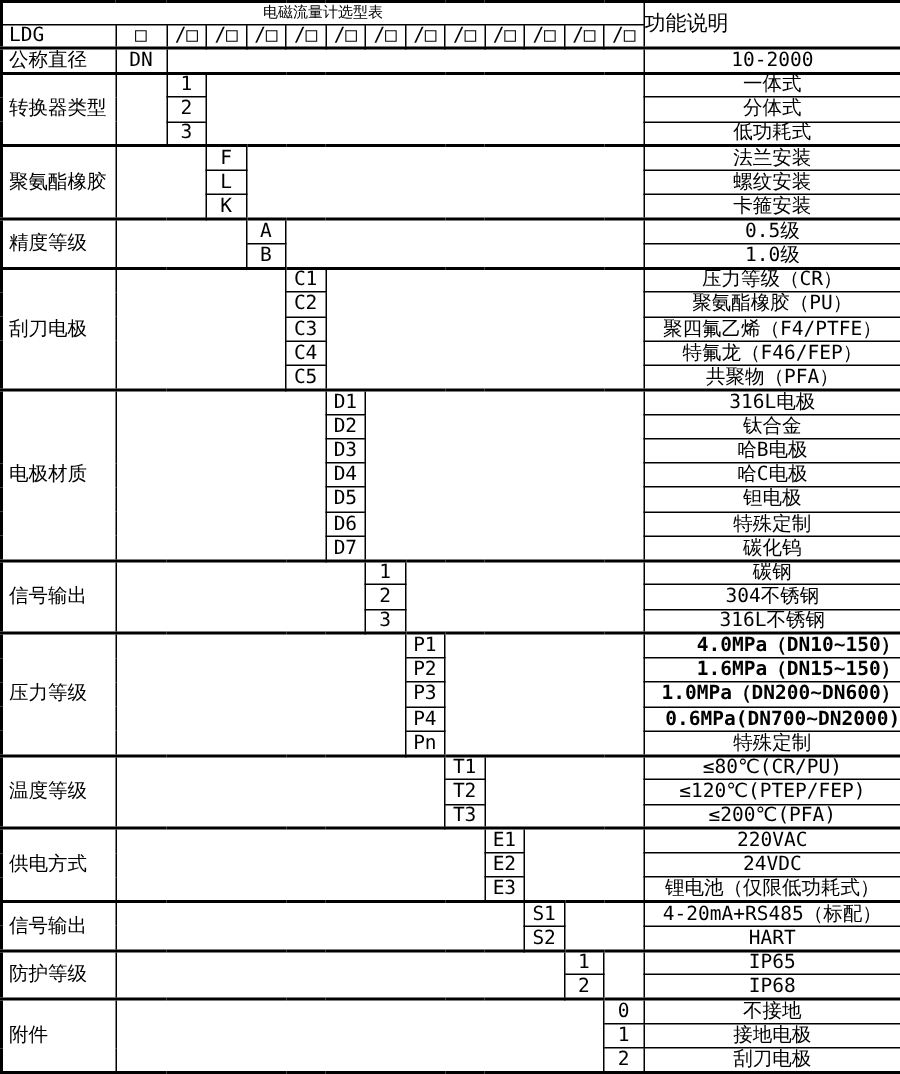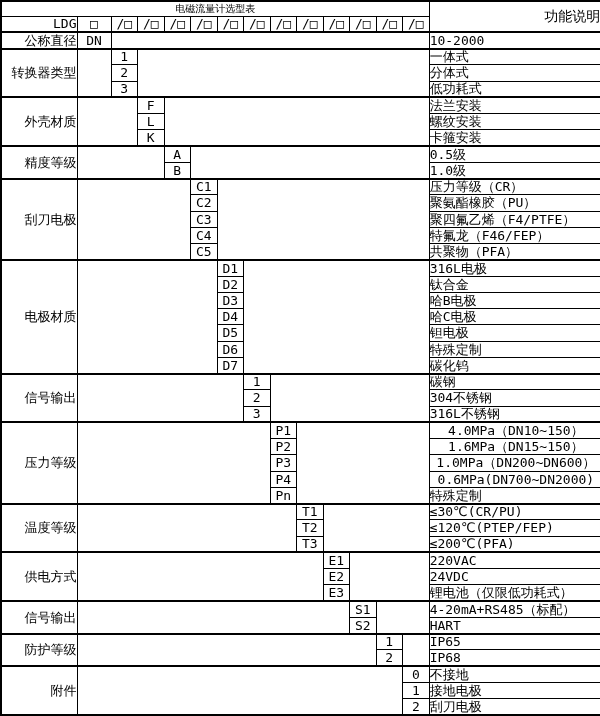--- a/index.html
+++ b/index.html
@@ -21,25 +21,25 @@
     margin: 0;
     overflow: hidden;
     white-space: nowrap;
     vertical-align: middle;
     line-height: 1.05;
   }
   tr { height: 16px; }
   tr.title-row { height: 15px; }
   tr.gs td { border-top: 2px solid #000000; }   
   td.title { text-align: center; font-size: 10px; }
-  td.fn    { text-align: right; font-size: 14px; }
-  td.name  { text-align: right; padding-left: 4px; }
+  td.fn    { text-align: left; font-size: 14px; }
+  td.name  { text-align: left; padding-left: 4px; }
   td.code  { text-align: center; }
-  td.desc  { }
-  td.desc.la { text-align: center; padding-left: 2px; }
+  td.desc  { text-align: center; }
+  td.desc.la { text-align: right; padding-left: 2px; font-weight: bold; }
   td.empty { background: #ffffff; }
 </style>
 </head>
 <body>
 
 <table class="sel">
   <colgroup>
     <col style="width:76px">
     <col style="width:34px">
     <col style="width:26.5px">
@@ -97,21 +97,21 @@
   <tr>
     <td class="code">2</td>
     <td class="desc">分体式</td>
   </tr>
   <tr>
     <td class="code">3</td>
     <td class="desc">低功耗式</td>
   </tr>
 
   <tr class="gs">
-    <td class="name" rowspan="3">外壳材质</td>
+    <td class="name" rowspan="3">聚氨酯橡胶</td>
     <td class="empty" rowspan="3" colspan="2"></td>
     <td class="code">F</td>
     <td class="empty" rowspan="3" colspan="10"></td>
     <td class="desc">法兰安装</td>
   </tr>
   <tr>
     <td class="code">L</td>
     <td class="desc">螺纹安装</td>
   </tr>
   <tr>
@@ -225,21 +225,21 @@
   <tr>
     <td class="code">Pn</td>
     <td class="desc">特殊定制</td>
   </tr>
 
   <tr class="gs">
     <td class="name" rowspan="3">温度等级</td>
     <td class="empty" rowspan="3" colspan="8"></td>
     <td class="code">T1</td>
     <td class="empty" rowspan="3" colspan="4"></td>
-    <td class="desc">≤30℃(CR/PU)</td>
+    <td class="desc">≤80℃(CR/PU)</td>
   </tr>
   <tr>
     <td class="code">T2</td>
     <td class="desc">≤120℃(PTEP/FEP)</td>
   </tr>
   <tr>
     <td class="code">T3</td>
     <td class="desc">≤200℃(PFA)</td>
   </tr>
 

